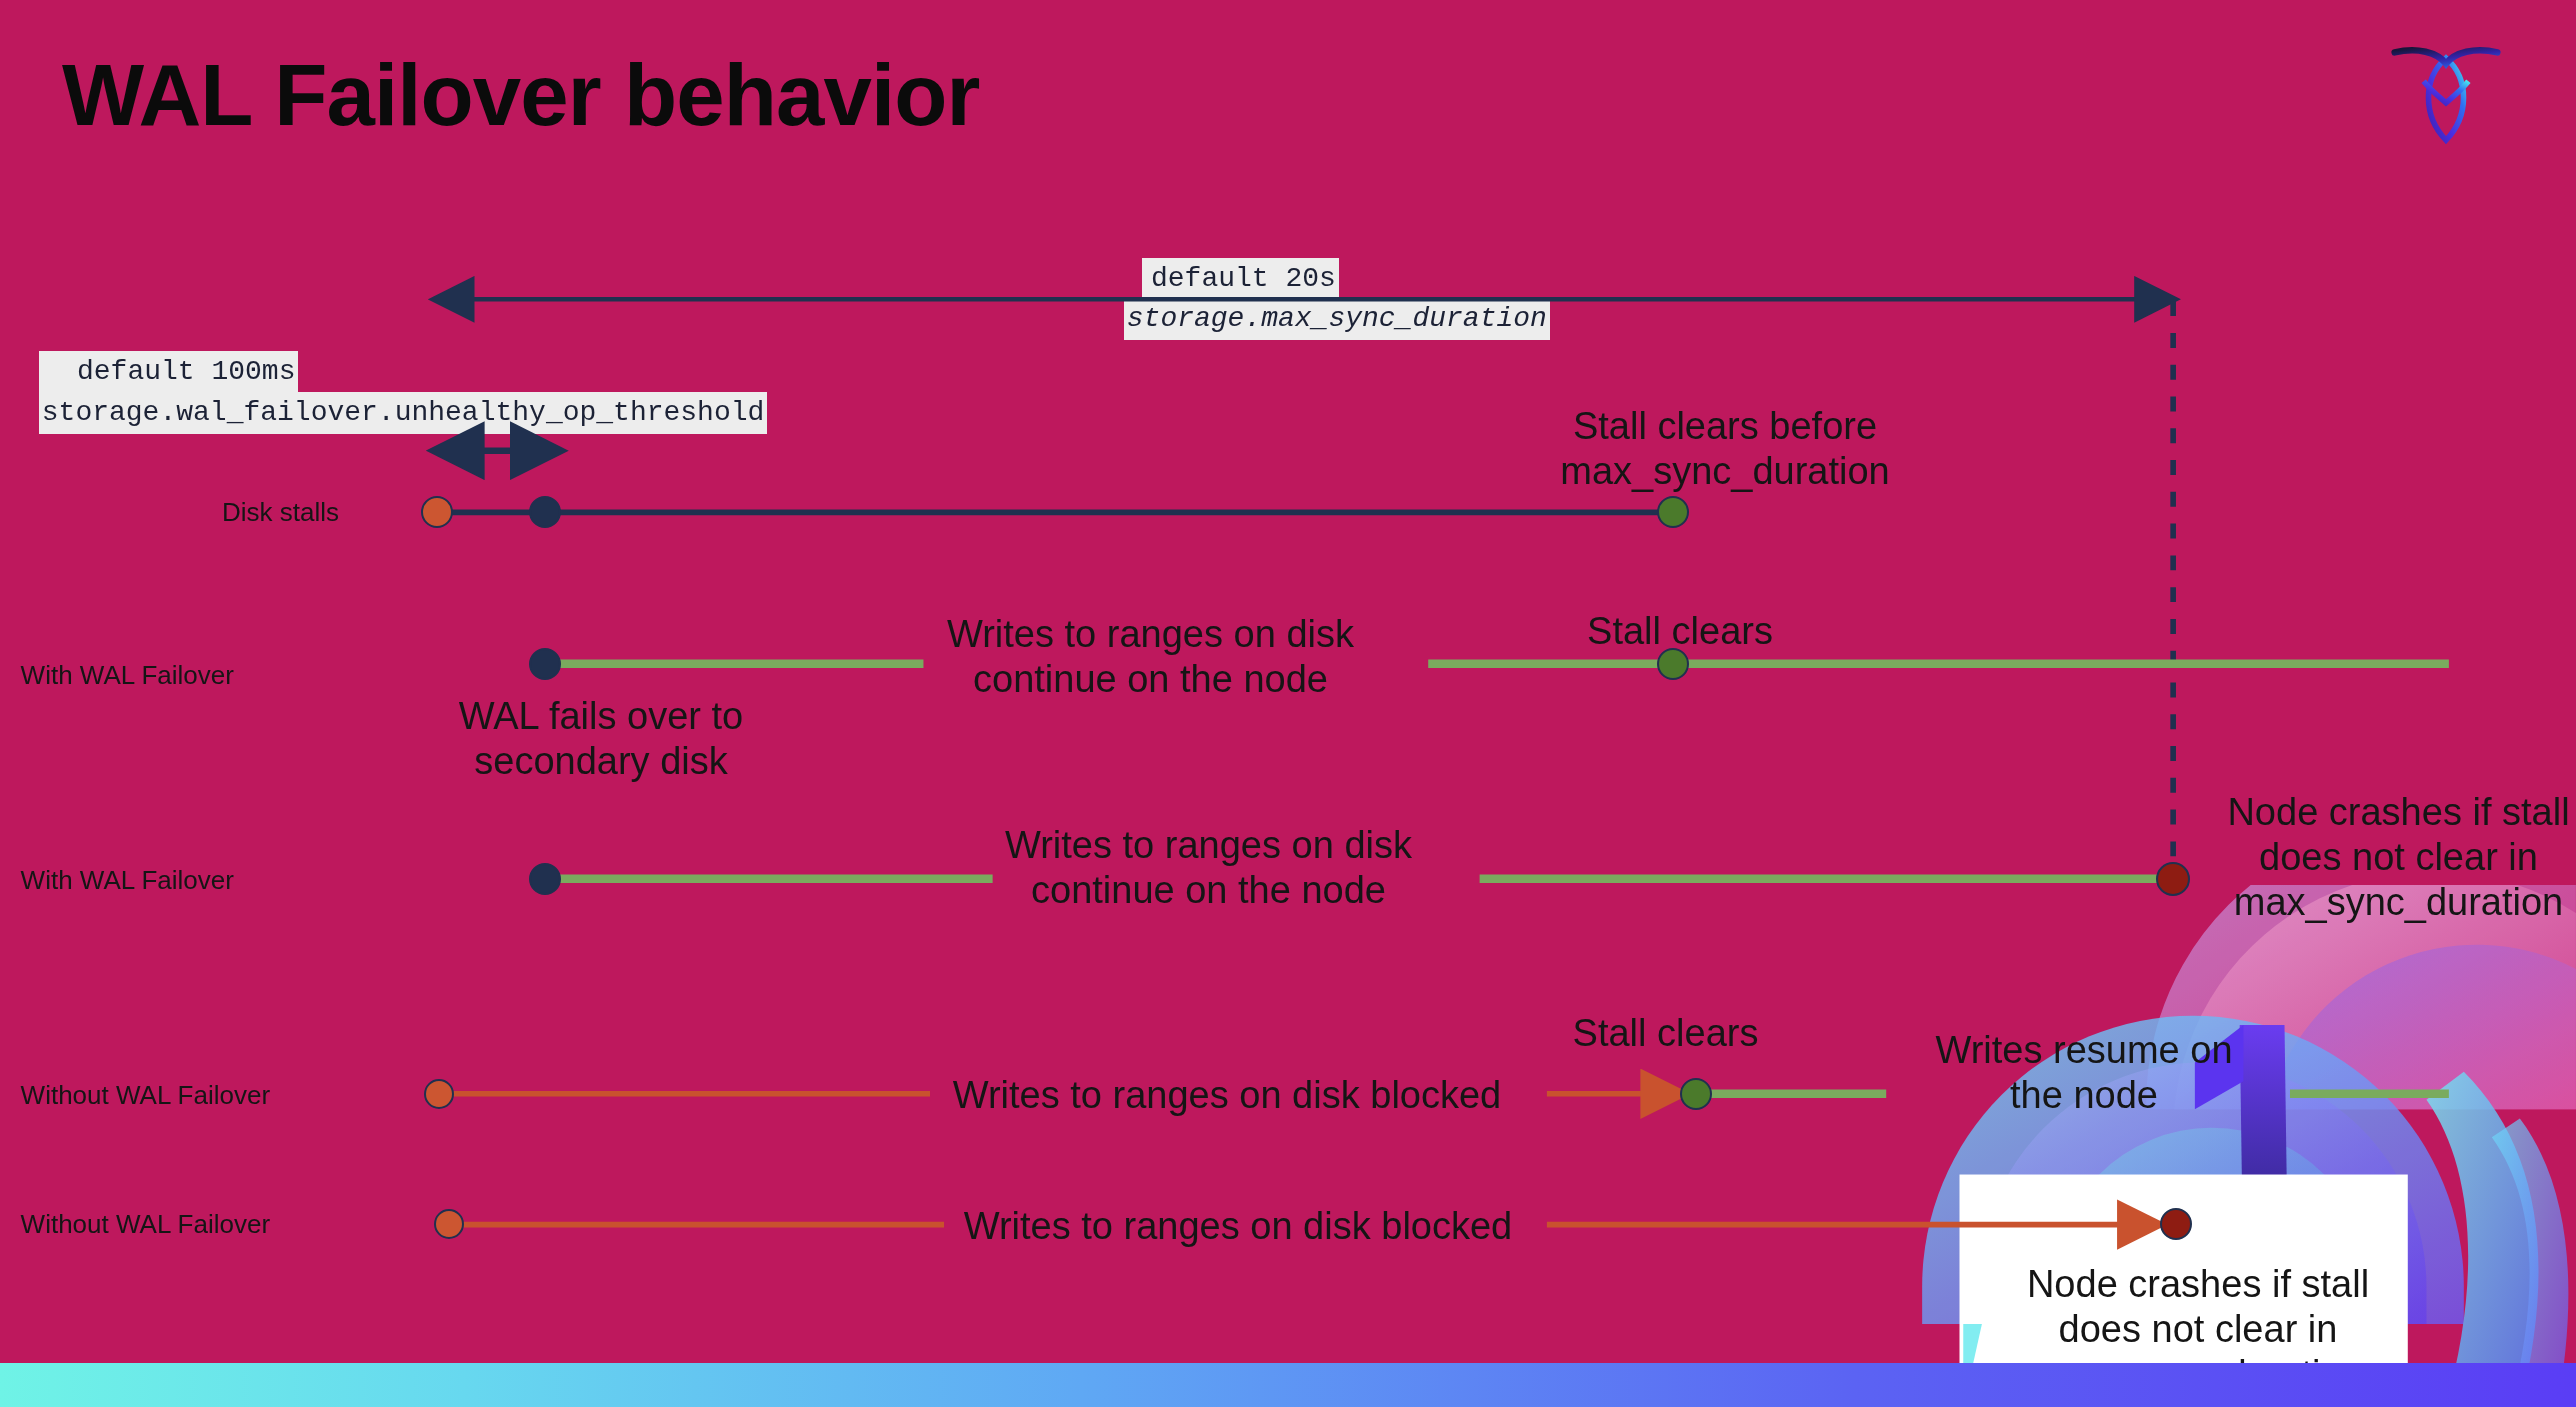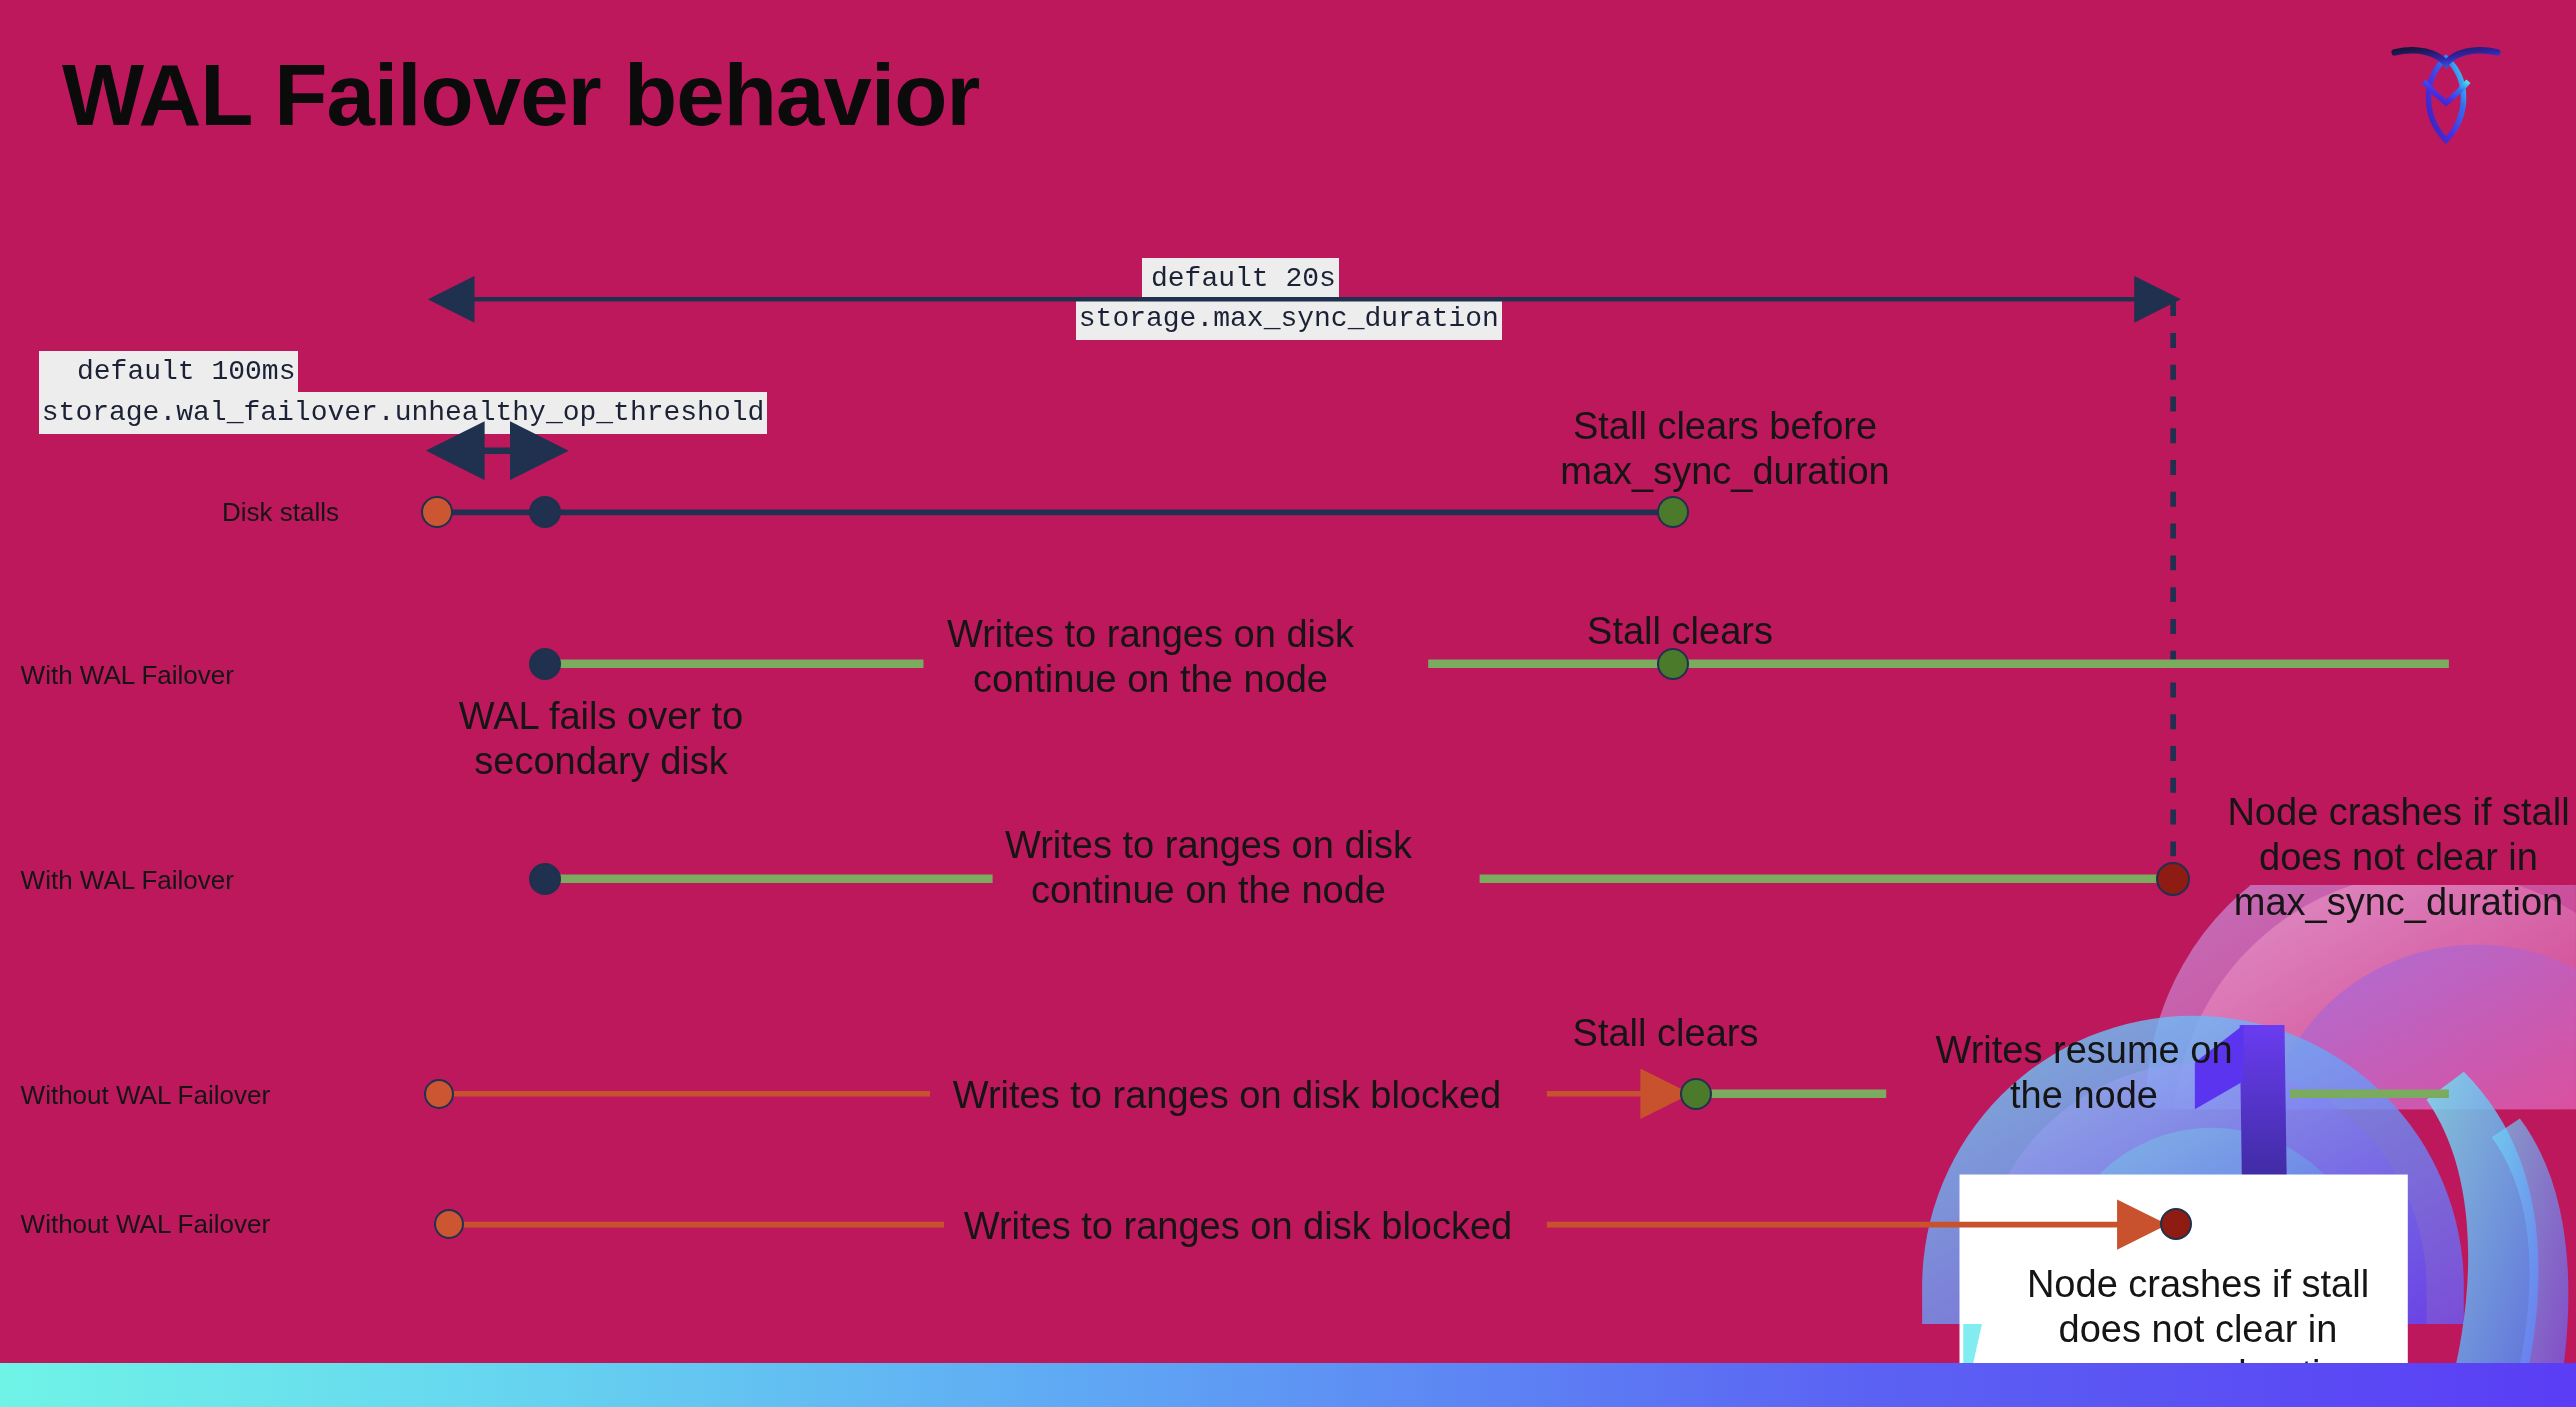--- a/index.html
+++ b/index.html
@@ -130,21 +130,21 @@
       <path d="M400 150 L448 150 L452 430 L404 430 Z" fill="url(#stem)"></path>
       <path d="M352 190 L404 150 L404 210 L352 240 Z" fill="#5b34ef"></path>
 
       <rect x="100" y="310" width="480" height="250" fill="#ffffff"></rect>
       <rect x="0" y="520" width="104" height="40" fill="#5a4df3"></rect>
       <path d="M104 470 L124 470 L104 560 Z" fill="#63e8ee" opacity="0.8"></path>
     </svg>
   </div>
 
   <div class="code-chip" style="left:1142px;top:258px;padding-left:9px;">default 20s</div>
-  <div class="code-chip" style="left:1076px;top:298px;">storage.max_sync_duration</div>
+  <div class="code-chip" style="left:1124px;top:298px;font-style:italic;">storage.max_sync_duration</div>
 
   <div class="code-chip" style="left:39px;top:351px;padding-left:38px;">default 100ms</div>
   <div class="code-chip" style="left:39px;top:392px;">storage.wal_failover.unhealthy_op_threshold</div>
 
   <svg class="overlay" aria-hidden="true" viewBox="0 0 2756 1506" width="2576" height="1408">
     <defs>
       <marker id="arrNavy" viewBox="0 0 12 12" refX="10" refY="6" markerWidth="10" markerHeight="10" orient="auto-start-reverse">
         <path d="M0 0 L12 6 L0 12 z" fill="#20304f"></path>
       </marker>
       <marker id="arrNavyL" viewBox="0 0 12 12" refX="10" refY="6" markerWidth="9" markerHeight="9" orient="auto-start-reverse">

